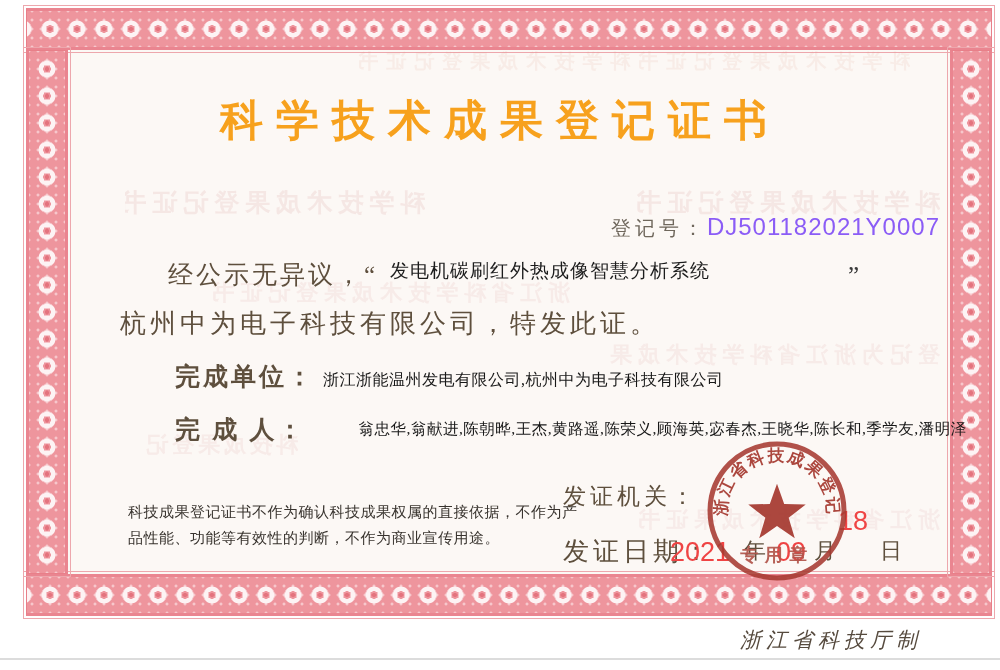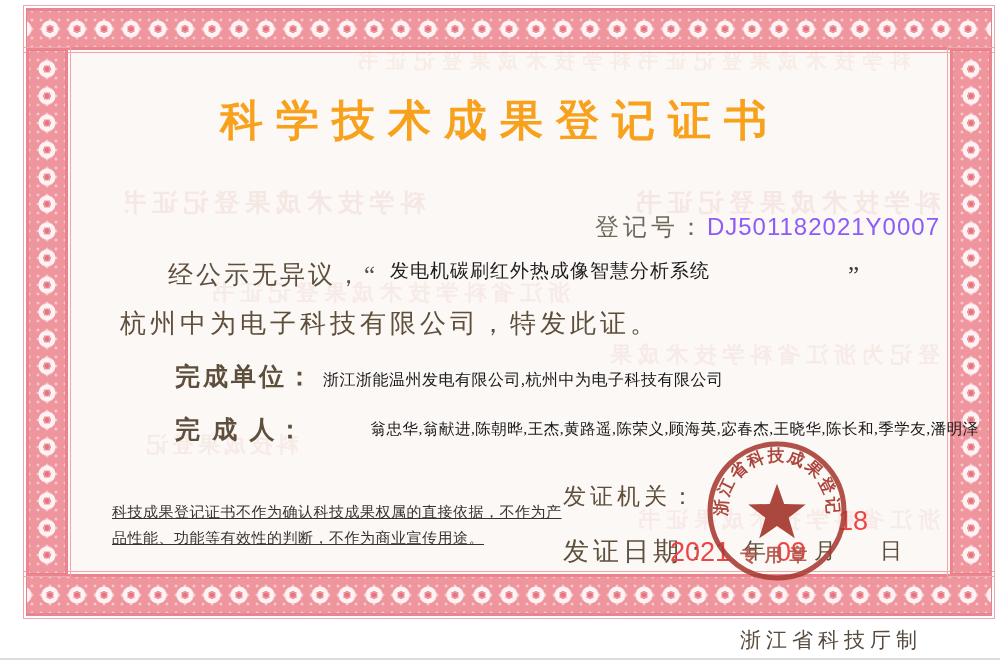--- a/index.html
+++ b/index.html
@@ -57,44 +57,44 @@
   
   .title {
     position:absolute; left:0; right:0; top:92px; text-align:center;
     font-family:"Liberation Sans", sans-serif; font-weight:700;
     font-size:43px; letter-spacing:13px; color:#f7a11d;
   }
   .regno {
     position:absolute; top:184px; right:60px;
     display:flex; align-items:baseline;
   }
-  .regno .lbl { font-size:24px; color:#6f675c; letter-spacing:4px; }
+  .regno .lbl { font-size:20px; color:#6f675c; letter-spacing:4px; }
   .regno .val {
     font-family:"Liberation Sans", sans-serif;
     font-size:24px; color:#8b5cf6; letter-spacing:1px;margin-top:29px;
   }
 
   .script { color:#5e4f3d; font-family:"Liberation Serif", serif; }
 
   .line1 { position:absolute; left:168px; top:258px; display:flex; align-items:flex-start; }
   .line1 .prefix { font-size:25px; letter-spacing:3px; }
   .line1 .achv   { font-size:19px; color:#1c1c1c; margin-left:12px; letter-spacing:1px; }
   .close-quote   { position:absolute; left:848px; top:262px; font-size:25px; color:#3a3a3a; }
 
   .line2 { position:absolute; left:120px; top:306px; font-size:26px; letter-spacing:4px; }
 
   .row-unit   { position:absolute; left:175px; top:360px; display:flex; align-items:baseline; }
   .row-person { position:absolute; left:175px; top:413px; display:flex; align-items:center;gap:45px; }
   .row-unit .lbl, .row-person .lbl { font-size:25px; letter-spacing:3px; white-space:nowrap;font-weight:bold; }
   .row-unit .val   { font-size:16px; color:#171717; margin-left:8px; white-space:nowrap; letter-spacing:.5px; }
-  .row-person .val { font-size:15.5px; color:#171717; margin-left:20px; white-space:nowrap; letter-spacing:.5px; }
+  .row-person .val { font-size:15.5px; color:#171717; margin-left:8px; white-space:nowrap; letter-spacing:.5px; }
 
   .disclaimer {
-    position:absolute; left:112px; top:500px; width:452px;
-    font-size:15px; line-height:1.7; color:#38332e; letter-spacing:.5px;text-decoration:underline;
+    position:absolute; left:128px; top:500px; width:452px;
+    font-size:15px; line-height:1.7; color:#38332e; letter-spacing:.5px;
   }
 
   .agency { position:absolute; left:563px; top:481px; font-size:23px; letter-spacing:4px; }
   .dateline { position:absolute; left:563px; top:534px; font-size:26px; letter-spacing:4px; }
   .date-num {
     position:absolute; font-family:"Liberation Sans", sans-serif;
     font-size:27px; color:#ef4444; letter-spacing:0;
   }
   .d-year  { left:670px; top:537px; }
   .d-month { left:776px; top:537px; }
@@ -103,20 +103,21 @@
   .c-year  { left:744px; top:536px; }
   .c-month { left:814px; top:536px; }
   .c-day   { left:880px; top:536px; }
 
   .seal { position:absolute; left:705px; top:439px; width:144px; height:144px; opacity:.93; }
 
   .publisher {
     position:absolute; right:78px; top:626px;
     font-size:21px; letter-spacing:5px; color:#564a3e;
     font-family:"Liberation Serif", serif;
+    font-style:italic;
   }
   .scan-line {
     position:absolute; left:0; right:0; top:658px; height:2px;
     background:#dcdcdc;
   }
 
   .g1 { left:125px; top:186px; width:300px; font-size:25px; letter-spacing:6px; }
   .g2 { left:620px; top:186px; width:320px; font-size:25px; letter-spacing:6px; }
   .g3 { left:150px; top:278px; width:420px; font-size:22px; letter-spacing:6px; color:rgba(214,150,150,.13); }
   .g4 { left:540px; top:340px; width:400px; font-size:22px; letter-spacing:6px; color:rgba(214,150,150,.13); }

